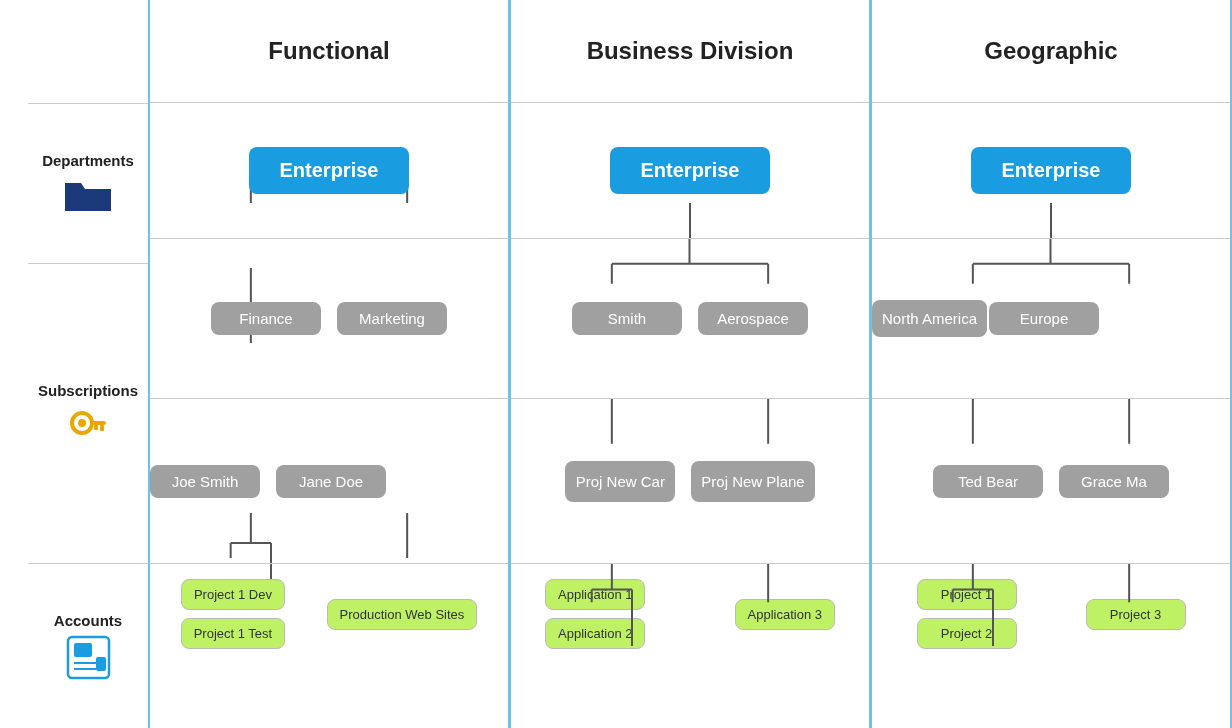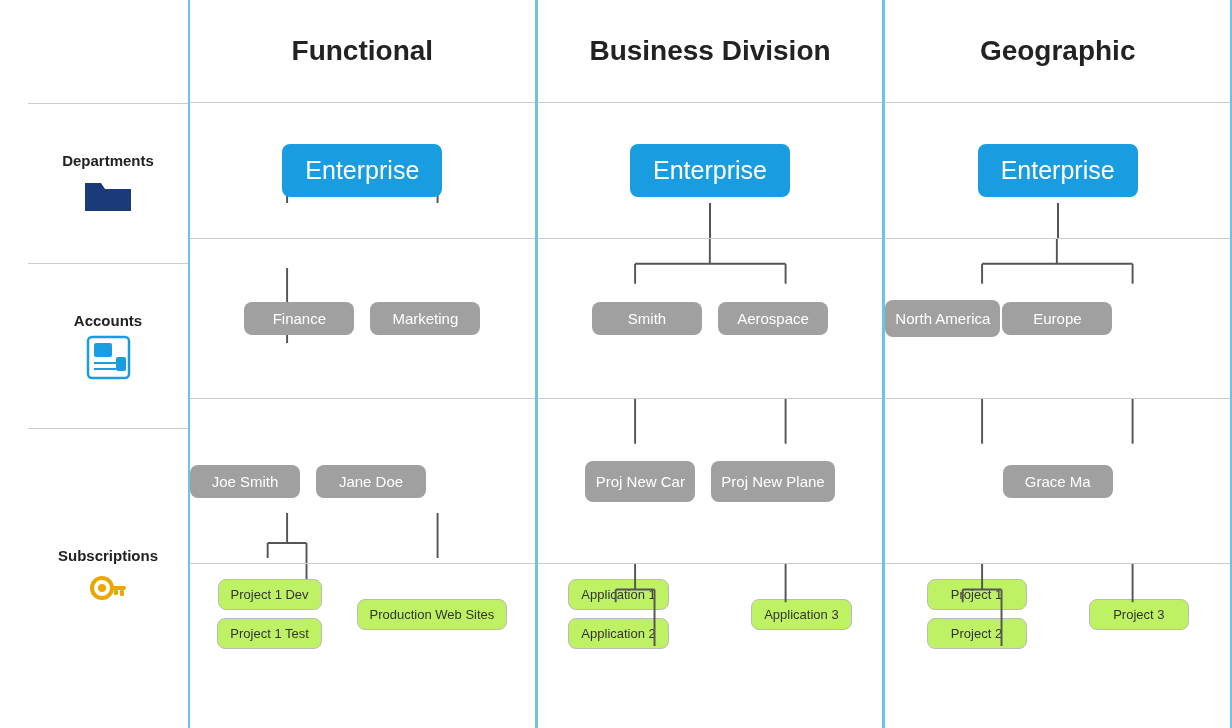--- a/index.html
+++ b/index.html
@@ -13,21 +13,21 @@
 
     .main-container {
       display: flex;
       width: 1232px;
       height: 728px;
       position: relative;
     }
 
     
     .labels-column {
-      width: 188px;
+      width: 148px;
       display: flex;
       flex-direction: column;
       flex-shrink: 0;
       padding-left: 28px;
     }
 
     .label-cell {
       display: flex;
       flex-direction: column;
       align-items: center;
@@ -99,33 +99,33 @@
     
     .col-header {
       height: 103px;
       display: flex;
       align-items: center;
       justify-content: center;
       border-bottom: 1px solid #ccc;
     }
 
     .col-header-text {
-      font-size: 28px;
+      font-size: 24px;
       font-weight: bold;
       color: #222;
     }
 
     
     .blue-node {
       background: #1a9de0;
       color: #fff;
       border-radius: 8px;
       padding: 12px 20px;
-      font-size: 25px;
-      font-weight: 400;
+      font-size: 20px;
+      font-weight: 700;
       text-align: center;
       min-width: 160px;
     }
 
     .gray-node {
       background: #a0a0a0;
       color: #fff;
       border-radius: 8px;
       padding: 8px 14px;
       font-size: 15px;
@@ -163,43 +163,43 @@
     <div class="label-cell header-cell"></div>
 
     <div class="label-cell dept-cell">
       <span class="label-text">Departments</span>
 
       <svg class="icon-folder" viewBox="0 0 50 40">
         <path d="M2,8 L2,36 L48,36 L48,14 L22,14 L18,8 Z" fill="#1a3a7a"></path>
       </svg>
     </div>
 
+    <div class="label-cell subscriptions-cell">
+      <span class="label-text">Subscriptions</span>
+
+      <svg class="icon-key" viewBox="0 0 40 40">
+        <circle cx="14" cy="18" r="10" fill="none" stroke="#e8a800" stroke-width="4"></circle>
+        <circle cx="14" cy="18" r="4" fill="#e8a800"></circle>
+        <rect x="22" y="16" width="16" height="4" rx="2" fill="#e8a800"></rect>
+        <rect x="32" y="20" width="4" height="6" rx="1" fill="#e8a800"></rect>
+        <rect x="26" y="20" width="4" height="5" rx="1" fill="#e8a800"></rect>
+      </svg>
+    </div>
+
     <div class="label-cell accounts-cell">
       <span class="label-text">Accounts</span>
 
       <svg class="icon-account" viewBox="0 0 45 45">
         <rect x="2" y="2" width="41" height="41" rx="4" ry="4" fill="none" stroke="#1a9de0" stroke-width="2.5"></rect>
         <rect x="8" y="8" width="18" height="14" rx="2" fill="#1a9de0"></rect>
         <line x1="8" y1="28" x2="37" y2="28" stroke="#1a9de0" stroke-width="2"></line>
         <line x1="8" y1="34" x2="30" y2="34" stroke="#1a9de0" stroke-width="2"></line>
         <rect x="30" y="22" width="10" height="14" rx="2" fill="#1a9de0"></rect>
       </svg>
     </div>
-
-    <div class="label-cell subscriptions-cell">
-      <span class="label-text">Subscriptions</span>
-
-      <svg class="icon-key" viewBox="0 0 40 40">
-        <circle cx="14" cy="18" r="10" fill="none" stroke="#e8a800" stroke-width="4"></circle>
-        <circle cx="14" cy="18" r="4" fill="#e8a800"></circle>
-        <rect x="22" y="16" width="16" height="4" rx="2" fill="#e8a800"></rect>
-        <rect x="32" y="20" width="4" height="6" rx="1" fill="#e8a800"></rect>
-        <rect x="26" y="20" width="4" height="5" rx="1" fill="#e8a800"></rect>
-      </svg>
-    </div>
   </div>
 
   <div class="hierarchy-columns">
 
     <div class="hierarchy-col">
 
       <div class="col-header">
         <span class="col-header-text">Functional</span>
       </div>
 
@@ -325,20 +325,21 @@
         </svg>
         <div class="gray-node" style="min-width:110px; padding:10px 10px; text-align:center;">North America</div>
         <div class="gray-node">Europe</div>
       </div>
 
       <div style="height:165px; border-top:1px solid #ccc; display:flex; align-items:center; justify-content:center; gap:16px; position:relative;">
         <svg style="position:absolute;top:0;left:0;width:100%;height:100%;pointer-events:none;" viewBox="0 0 355 165" preserveAspectRatio="none">
           <line x1="100" y1="0" x2="100" y2="45" stroke="#555" stroke-width="2"></line>
           <line x1="255" y1="0" x2="255" y2="45" stroke="#555" stroke-width="2"></line>
         </svg>
+        <div class="gray-node">Ted Bear</div>
         <div class="gray-node">Grace Ma</div>
       </div>
 
       <div style="flex:1; border-top:1px solid #ccc; display:flex; align-items:flex-start; padding-top:15px; position:relative;">
         <svg style="position:absolute;top:0;left:0;width:100%;height:100%;pointer-events:none;" viewBox="0 0 355 180" preserveAspectRatio="none">
           <line x1="100" y1="0" x2="100" y2="28" stroke="#555" stroke-width="2"></line>
           <line x1="80" y1="28" x2="120" y2="28" stroke="#555" stroke-width="2"></line>
           <line x1="80" y1="28" x2="80" y2="42" stroke="#555" stroke-width="2"></line>
           <line x1="120" y1="28" x2="120" y2="90" stroke="#555" stroke-width="2"></line>
           <line x1="255" y1="0" x2="255" y2="42" stroke="#555" stroke-width="2"></line>

